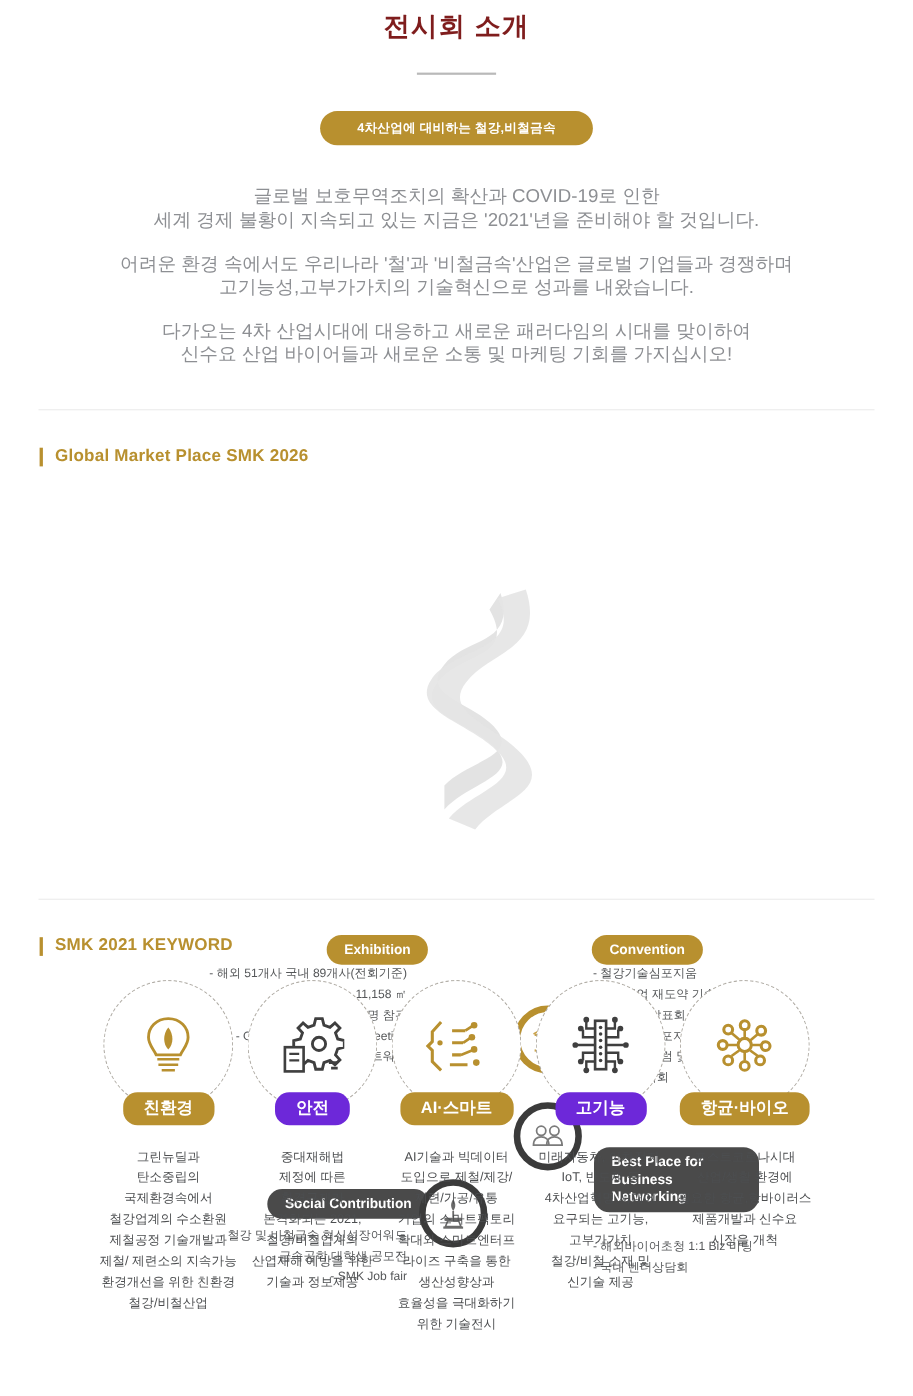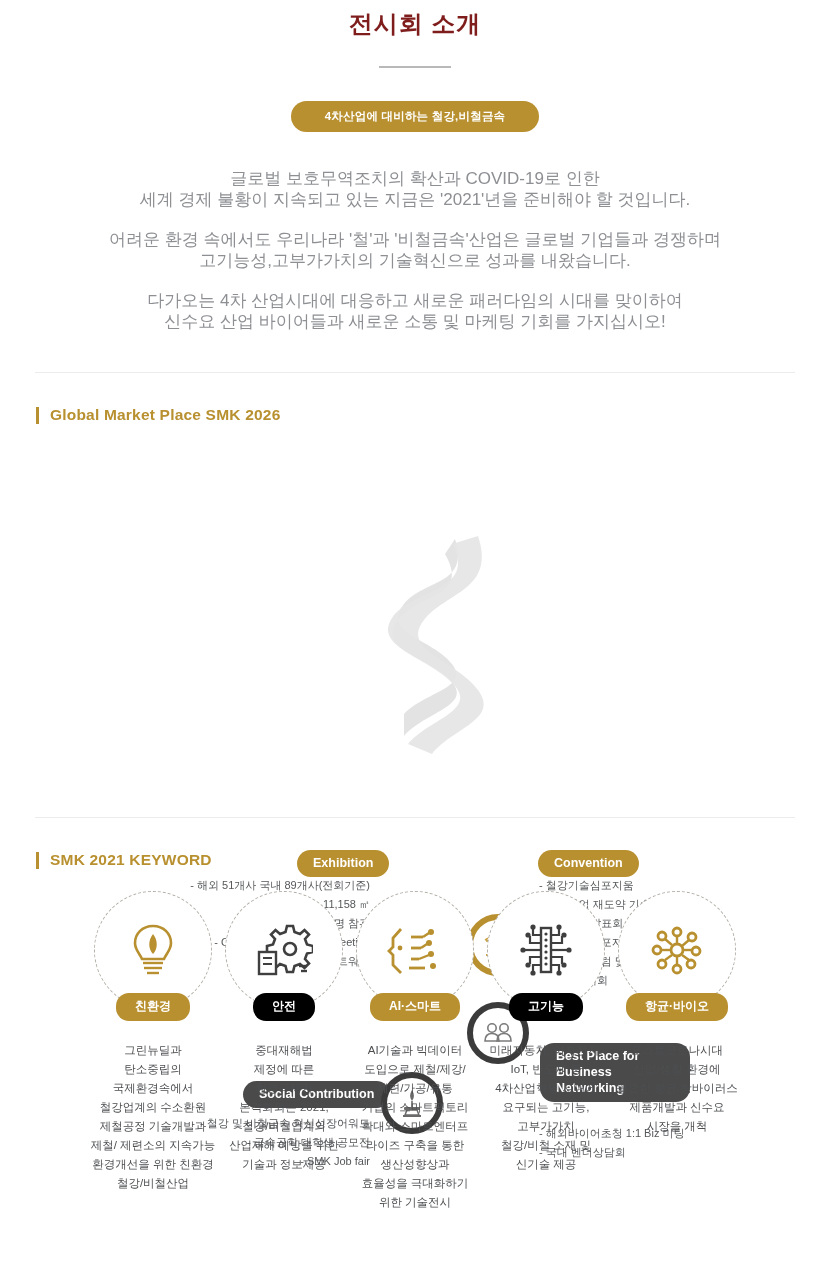--- a/index.html
+++ b/index.html
@@ -147,27 +147,27 @@
     align-items: center;
     justify-content: center;
     background: #ffffff;
   }
   .kw-pill {
     margin-top: -16px;
     position: relative;
     z-index: 5;
     border-radius: 13px;
     color: #ffffff;
-    font-size: 12px;
+    font-size: 15px;
     font-weight: bold;
     padding: 5px 19px 6px;
     white-space: nowrap;
   }
   .kw-pill.gold { background: #b8902f; }
-  .kw-pill.dark { background: #000000; }
+  .kw-pill.dark { background: #6d28d9; }
   .kw-desc {
     margin-top: 20px;
     text-align: center;
     font-size: 11.5px;
     line-height: 19px;
     color: #4c4e50;
     width: 152px;
   }
 </style>
 </head>

